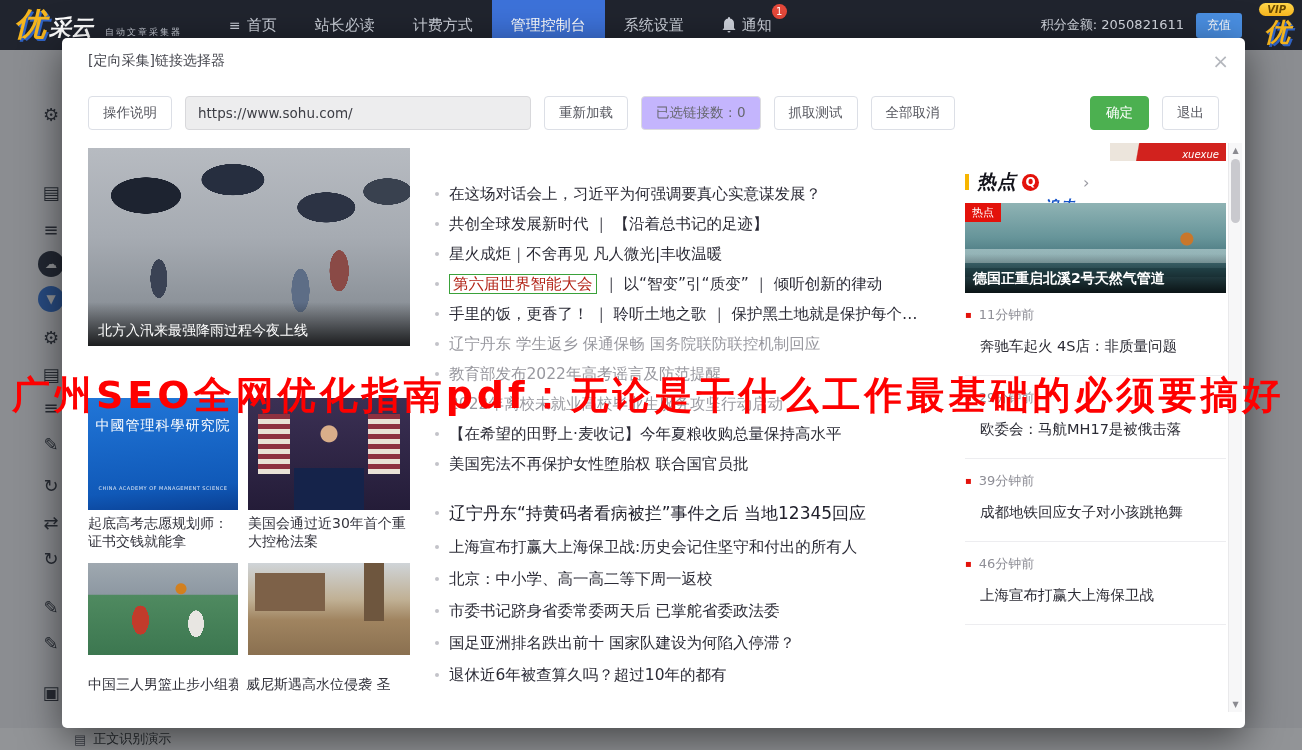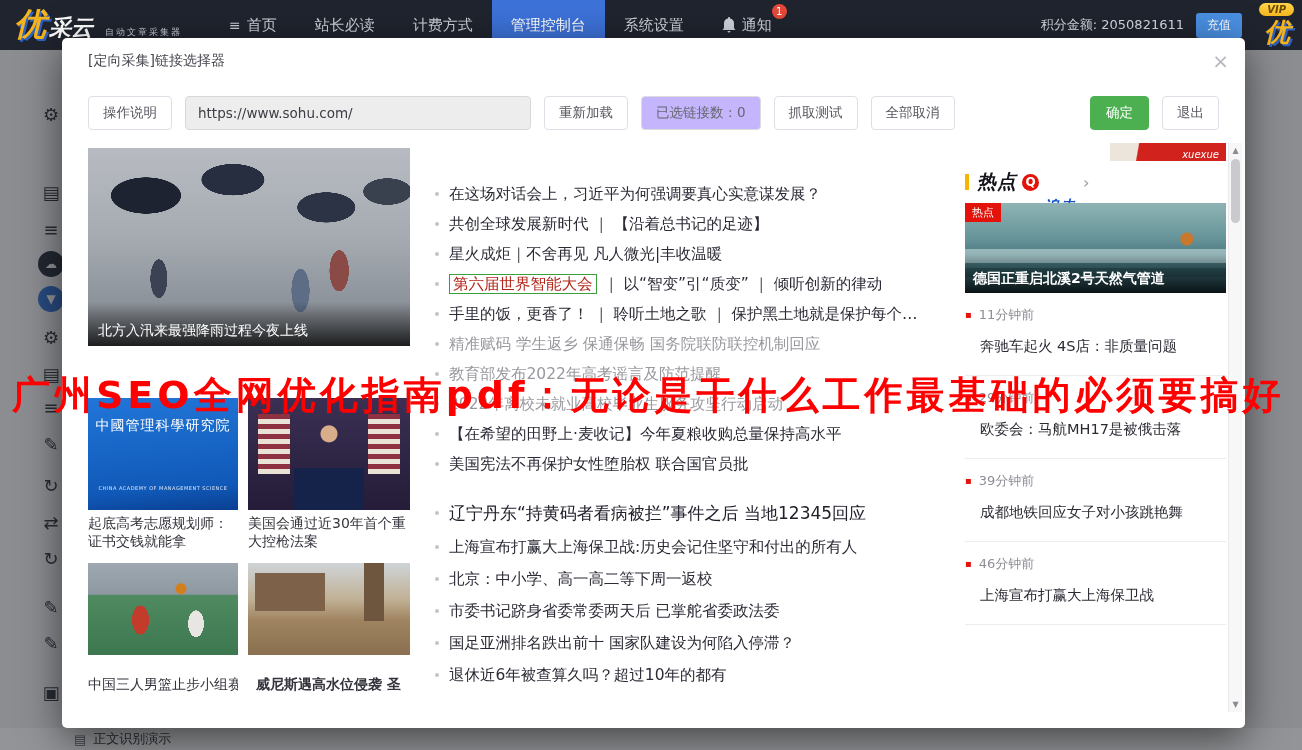--- a/index.html
+++ b/index.html
@@ -77,21 +77,21 @@
     radial-gradient(ellipse 13px 22px at 72% 66%, #e8e6e2 0 60%, transparent 61%),
     linear-gradient(180deg,#9fa8b0 0%,#8d98a2 34%,#4f8a60 35%,#3c7750 100%); }
   .c4 { left:160px; top:420px; width:162px; height:92px; background:
     linear-gradient(#6e563e,#6e563e) 82% 0/20px 58px no-repeat,
     linear-gradient(#7d6148,#7d6148) 8% 18%/70px 38px no-repeat,
     linear-gradient(180deg,#cfd4d8 0%,#c0b094 40%,#a08460 62%,#8a7050 100%); }
   .cap { position:absolute; font-size:14px; line-height:17.5px; color:#33333c; cursor:pointer; }
   .cap1 { left:0; top:372px; width:150px; }
   .cap2 { left:160px; top:372px; width:162px; }
   .cap3 { left:0; top:533px; width:150px; white-space:nowrap; overflow:hidden; }
-  .cap4 { left:168px; top:533px; width:162px; white-space:nowrap; overflow:hidden;font-weight:bold; }
+  .cap4 { left:158px; top:533px; width:162px; white-space:nowrap; overflow:hidden; }
 
   .news { position:absolute; left:344px; top:36px; width:534px; list-style:none; }
   .news li { position:relative; height:30px; line-height:30px; padding-left:17px; font-size:15.5px; color:#2b2b36; white-space:nowrap; overflow:hidden; cursor:pointer; }
   .dot { position:absolute; left:3px; top:50%; margin-top:-2px; width:4px; height:4px; border-radius:50%; background:#c3c3c9; }
   .news li.muted { color:#98989f; }
   .news li.big { height:36px; line-height:36px; margin-top:16px; font-size:17px; color:#20202c; }
   .news li.tall { height:32px; line-height:32px; }
   .boxed { border:1px solid #3aa13a; color:#b3261a; padding:0 3px; margin-right:2px; }
 
   .hot { position:absolute; left:877px; top:28px; width:261px; }
@@ -225,21 +225,21 @@
     <div class="card c4"></div>
     <div class="cap cap3">中国三人男篮止步小组赛</div>
     <div class="cap cap4">威尼斯遇高水位侵袭 圣</div>
 
     <ul class="news">
       <li><span class="dot"></span><span>在这场对话会上，习近平为何强调要真心实意谋发展？</span></li>
       <li><span class="dot"></span><span>共创全球发展新时代 ｜ 【沿着总书记的足迹】</span></li>
       <li><span class="dot"></span><span>星火成炬｜不舍再见 凡人微光|丰收温暖</span></li>
       <li><span class="dot"></span><span class="boxed">第六届世界智能大会</span><span> ｜ 以“智变”引“质变” ｜ 倾听创新的律动</span></li>
       <li><span class="dot"></span><span>手里的饭，更香了！ ｜ 聆听土地之歌 ｜ 保护黑土地就是保护每个…</span></li>
-      <li class="muted"><span class="dot"></span><span>精准赋码 学生返乡 保通保畅 国务院联防联控机制回应</span></li>
+      <li class="muted"><span class="dot"></span><span>辽宁丹东 学生返乡 保通保畅 国务院联防联控机制回应</span></li>
       <li class="muted"><span class="dot"></span><span>教育部发布2022年高考谣言及防范提醒</span></li>
       <li class="muted"><span class="dot"></span><span>2022年离校未就业高校毕业生服务攻坚行动启动</span></li>
       <li><span class="dot"></span><span>【在希望的田野上·麦收记】今年夏粮收购总量保持高水平</span></li>
       <li><span class="dot"></span><span>美国宪法不再保护女性堕胎权 联合国官员批</span></li>
       <li class="big"><span class="dot"></span><span>辽宁丹东“持黄码者看病被拦”事件之后 当地12345回应</span></li>
       <li class="tall"><span class="dot"></span><span>上海宣布打赢大上海保卫战:历史会记住坚守和付出的所有人</span></li>
       <li class="tall"><span class="dot"></span><span>北京：中小学、高一高二等下周一返校</span></li>
       <li class="tall"><span class="dot"></span><span>市委书记跻身省委常委两天后 已掌舵省委政法委</span></li>
       <li class="tall"><span class="dot"></span><span>国足亚洲排名跌出前十 国家队建设为何陷入停滞？</span></li>
       <li class="tall"><span class="dot"></span><span>退休近6年被查算久吗？超过10年的都有</span></li>

